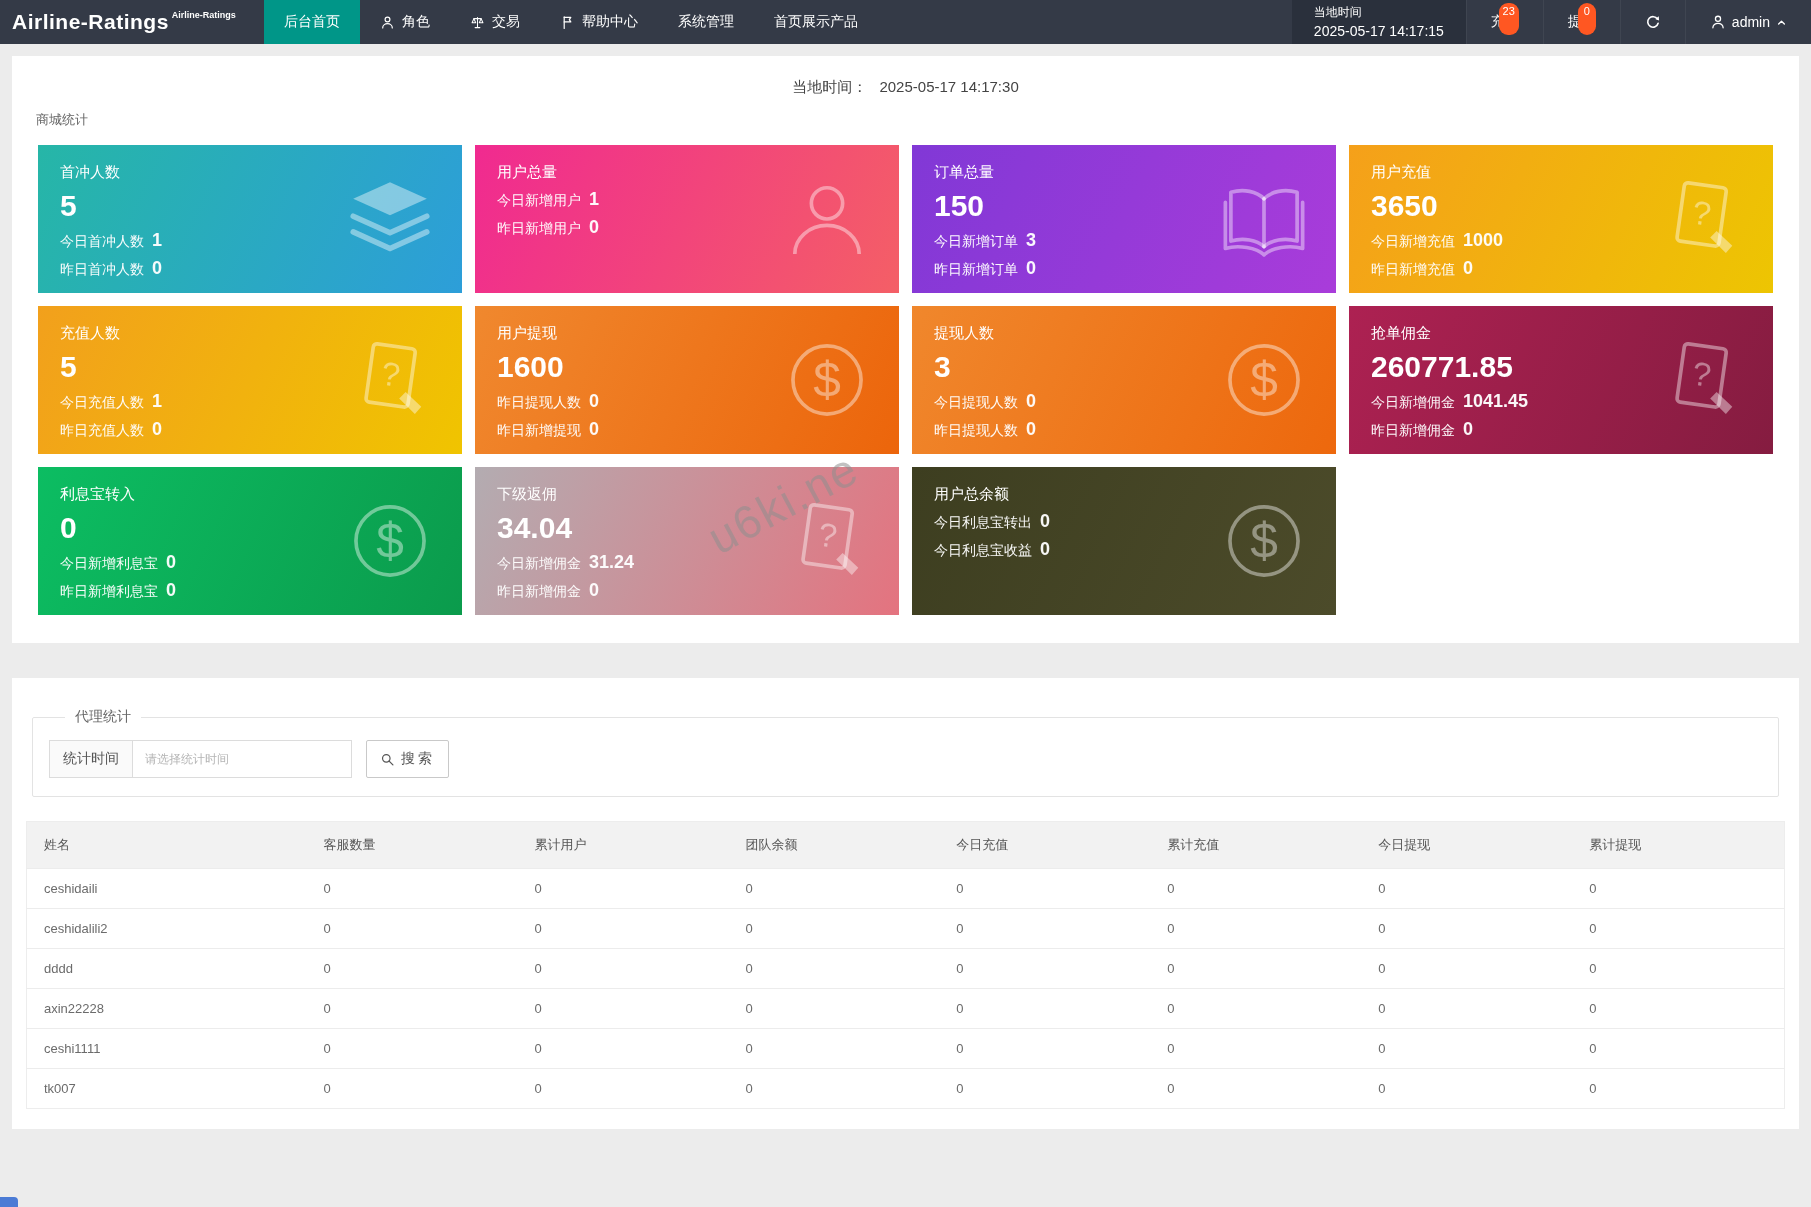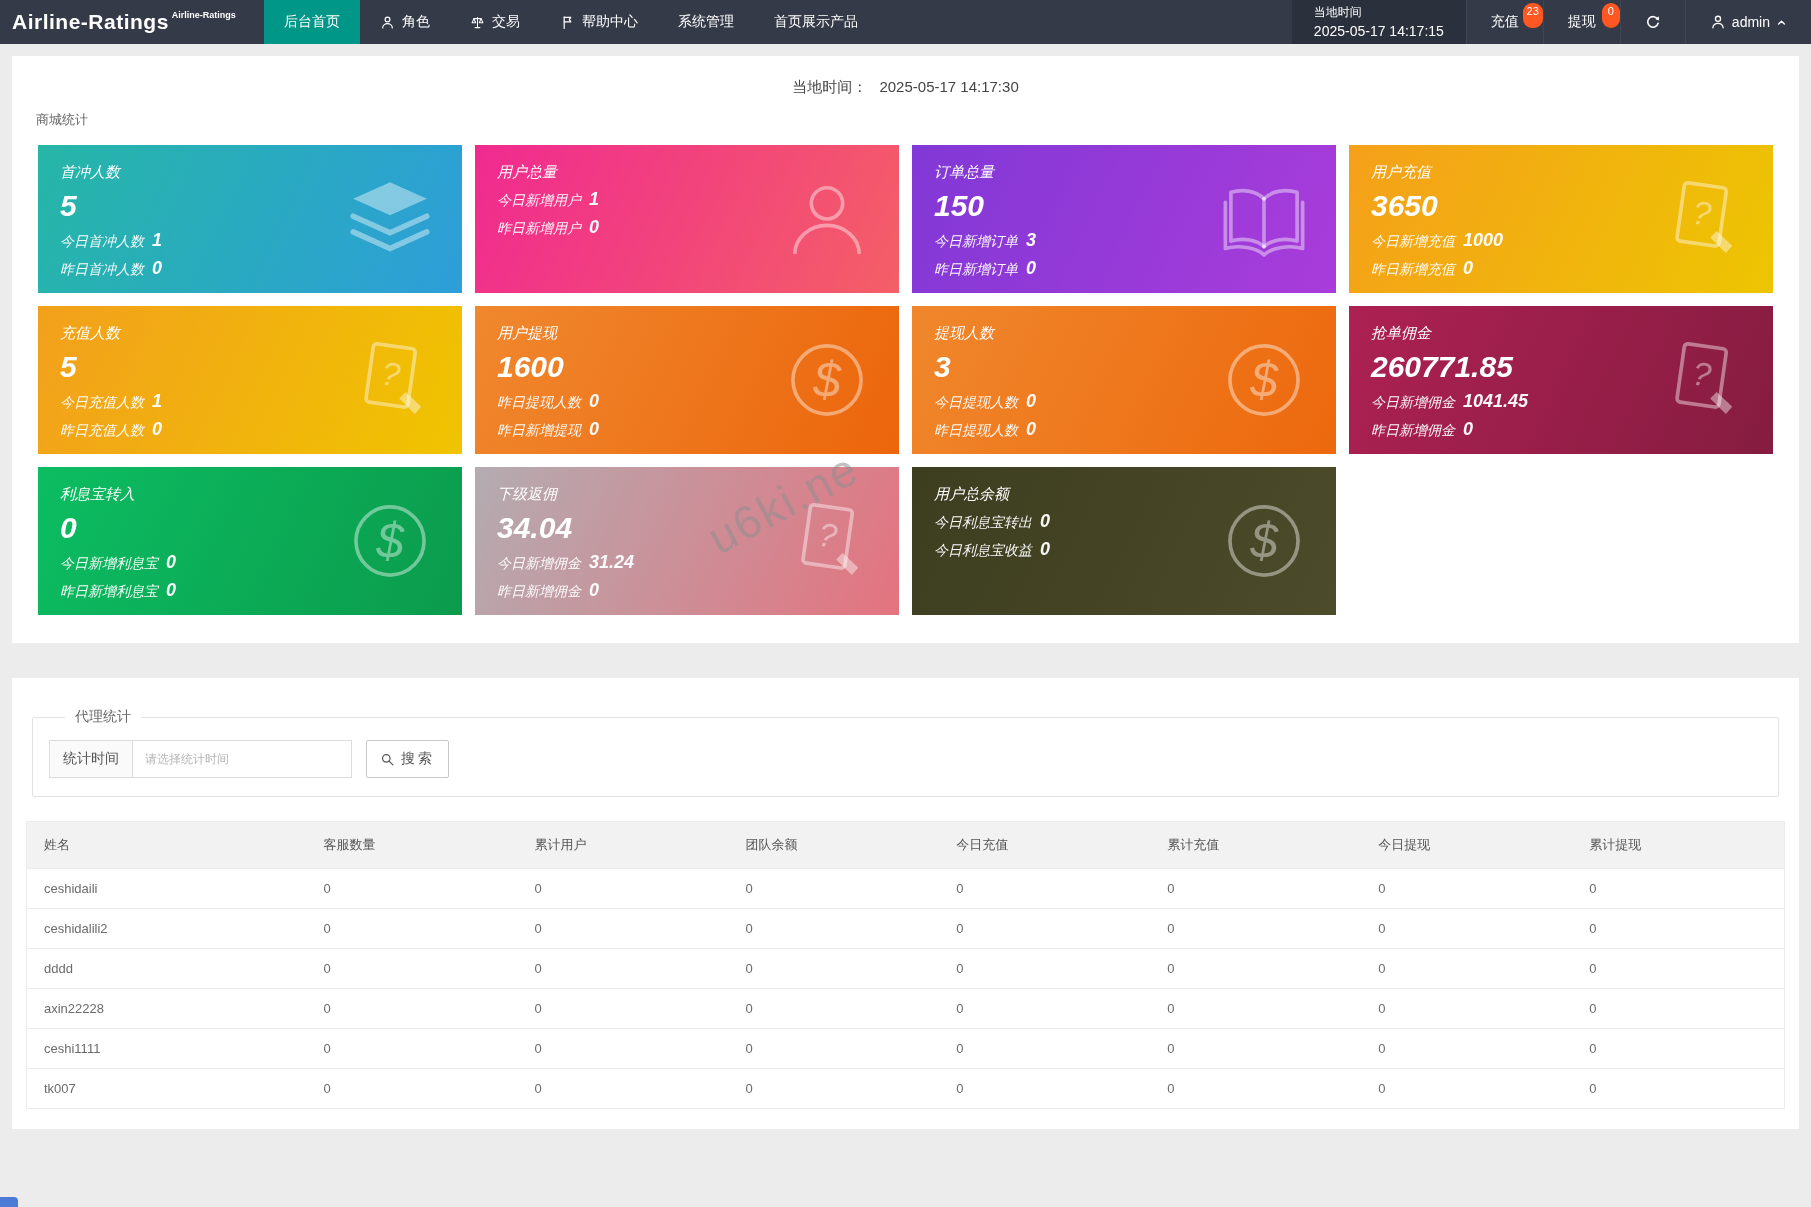--- a/index.html
+++ b/index.html
@@ -15,31 +15,31 @@
   .logo-sup { font-size:9px; font-weight:bold; margin:-14px 0 0 3px; }
   .menu { display:flex; align-items:stretch; margin-left:14px; }
   .menu-item { display:flex; align-items:center; gap:7px; padding:0 20px; font-size:14px; cursor:pointer; }
   .menu-item.active { background:#009688; }
   .mi-icon svg { width:15px; height:15px; display:block; }
   .nav-right { margin-left:auto; display:flex; align-items:stretch; }
   .time-box { background:#2a303c; padding:3px 22px; display:flex; flex-direction:column; justify-content:center; line-height:1.5; }
   .time-box .t1 { font-size:12px; }
   .time-box .t2 { font-size:14px; }
   .nav-item { position:relative; display:flex; align-items:center; gap:6px; padding:0 24px; font-size:14px; cursor:pointer; border-left:1px solid rgba(255,255,255,.06); }
-  .nav-badge { position:absolute; top:3px; right:0; min-width:18px; height:25px; line-height:16px; text-align:center; background:#ff5722; color:#fff; font-size:11px; border-radius:9px; padding:0 4px; }
+  .nav-badge { position:absolute; top:3px; right:24px; min-width:18px; height:32px; line-height:16px; text-align:center; background:#ff5722; color:#fff; font-size:11px; border-radius:9px; padding:0 4px; }
   .nav-ico svg { width:16px; height:16px; display:block; }
   .nav-ico-sm svg { width:11px; height:11px; display:block; }
   
   .page { padding:12px 12px 0; }
   .panel { background:#fff; }
   .panel-stats { position:relative; padding:16px 0 28px; margin-bottom:35px; }
   .local-time { text-align:center; font-size:15px; color:#444; padding:6px 0 2px; }
   .local-time .lt-value { margin-left:8px; }
   .stats-title { font-size:13px; color:#666; margin:12px 0 0 24px; }
-  .stats-grid { display:grid; grid-template-columns:repeat(4,1fr); gap:13px; margin:16px 26px 0;font-style:italic; }
+  .stats-grid { display:grid; grid-template-columns:repeat(4,1fr); gap:13px; margin:16px 26px 0; }
   .card { position:relative; height:148px; padding:18px 0 0 22px; color:#fff; overflow:hidden; }
   .card-title { font-size:15px; margin-bottom:7px; }
   .card-value { font-size:30px; font-weight:bold; margin-bottom:7px; }
   .card-value.small { font-size:23px; padding-top:4px; margin-bottom:11px; }
   .card-line { font-size:14px; margin-bottom:7px; opacity:.96; }
   .cl-num { font-size:18px; font-weight:bold; margin-left:8px; }
   .card-icon { position:absolute; right:26px; top:50%; transform:translateY(-50%); }
   .card-icon svg { width:92px; height:92px; display:block; }
   .watermark { position:absolute; left:690px; top:420px; transform:rotate(-28deg); font-size:46px; color:#8f8f8f; opacity:.55; letter-spacing:2px; pointer-events:none; }
   

